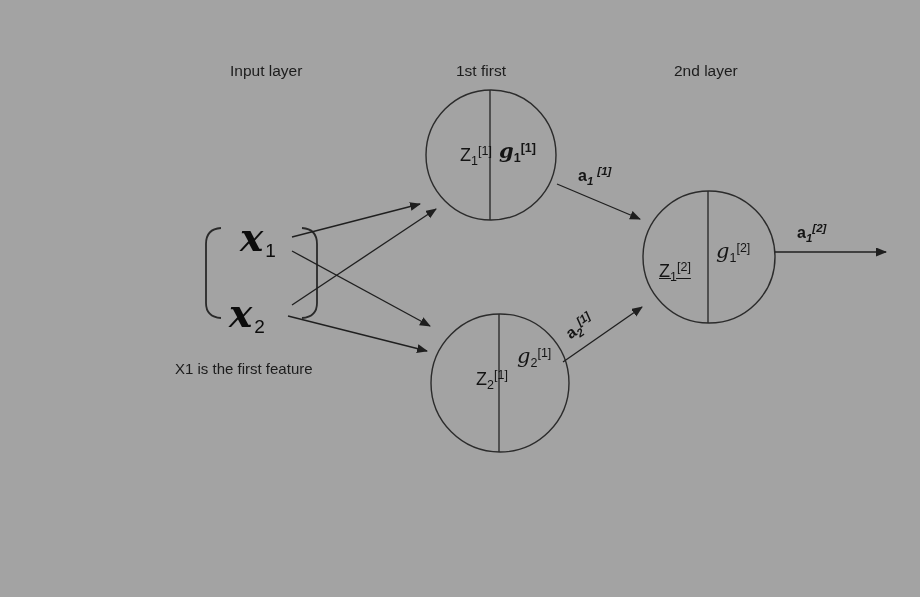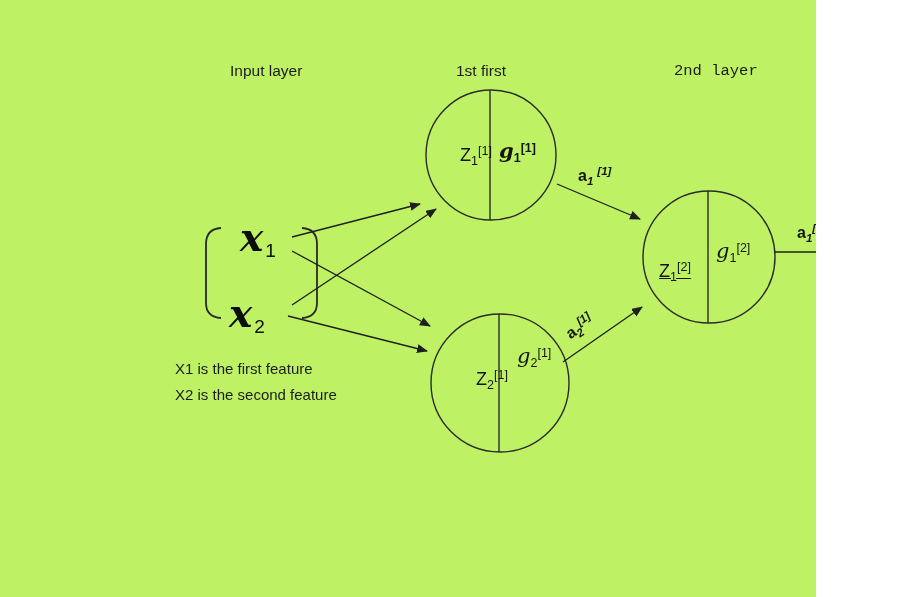--- a/index.html
+++ b/index.html
@@ -2,23 +2,23 @@
 <html><head>
 <meta charset="utf-8">
 <style>
   html, body {
     margin: 0;
     padding: 0;
     background: #ffffff;
   }
   #stage {
     position: relative;
-    width: 816px;
+    width: 920px;
     height: 597px;
-    background: #bef264;
+    background: #a3a3a3;
     font-family: "Liberation Sans", sans-serif;
     color: #1c1c1c;
     overflow: hidden;
   }
   #wires {
     position: absolute;
     left: 0; top: 0;
     width: 920px; height: 597px;
   }
   .layer-label {
@@ -126,21 +126,21 @@
     <line x1="292" y1="251" x2="430" y2="326" stroke="#1f1f1f" stroke-width="1.3" marker-end="url(#arrow)"></line>
     <line x1="288" y1="316" x2="427" y2="351" stroke="#1f1f1f" stroke-width="1.3" marker-end="url(#arrow)"></line>
 
     <line x1="557" y1="184" x2="640" y2="219" stroke="#1f1f1f" stroke-width="1.3" marker-end="url(#arrow)"></line>
     <line x1="563" y1="362" x2="642" y2="307" stroke="#1f1f1f" stroke-width="1.3" marker-end="url(#arrow)"></line>
     <line x1="775" y1="252" x2="886" y2="252" stroke="#1f1f1f" stroke-width="1.3" marker-end="url(#arrow)"></line>
   </svg>
 
   <div class="layer-label" style="left:230px; top:61px;">Input layer</div>
   <div class="layer-label" style="left:456px; top:61px;">1st first</div>
-  <div class="layer-label" style="left:674px; top:61px;font-family:Liberation Mono, monospace;">2nd layer</div>
+  <div class="layer-label" style="left:674px; top:61px;">2nd layer</div>
 
   <div class="x-input" style="left:240px; top:215px;">
     <span class="base">x</span><span class="sub">1</span>
   </div>
   <div class="x-input" style="left:229px; top:270px;margin-top:21px;">
     <span class="base">x</span><span class="sub">2</span>
   </div>
 
   <div class="nl" style="left:460px; top:140px;">
     <span>Z</span><span class="sub">1</span><span class="sup">[1]</span>
@@ -167,15 +167,14 @@
     <span>a</span><span class="sub">1</span><span class="sup" style="margin-left:4px;">[1]</span>
   </div>
   <div class="act act-rot" style="left:565px; top:312px;">
     <span>a</span><span class="sub">2</span><span class="sup">[1]</span>
   </div>
   <div class="act" style="left:797px; top:218px;">
     <span>a</span><span class="sub">1</span><span class="sup">[2]</span>
   </div>
 
   <div class="note" style="left:175px; top:356px;">X1 is the first feature</div>
-  <div class="note" style="left:175px; top:382px;">X2 is the second feature</div>
 
 </div>
 
 </body></html>

